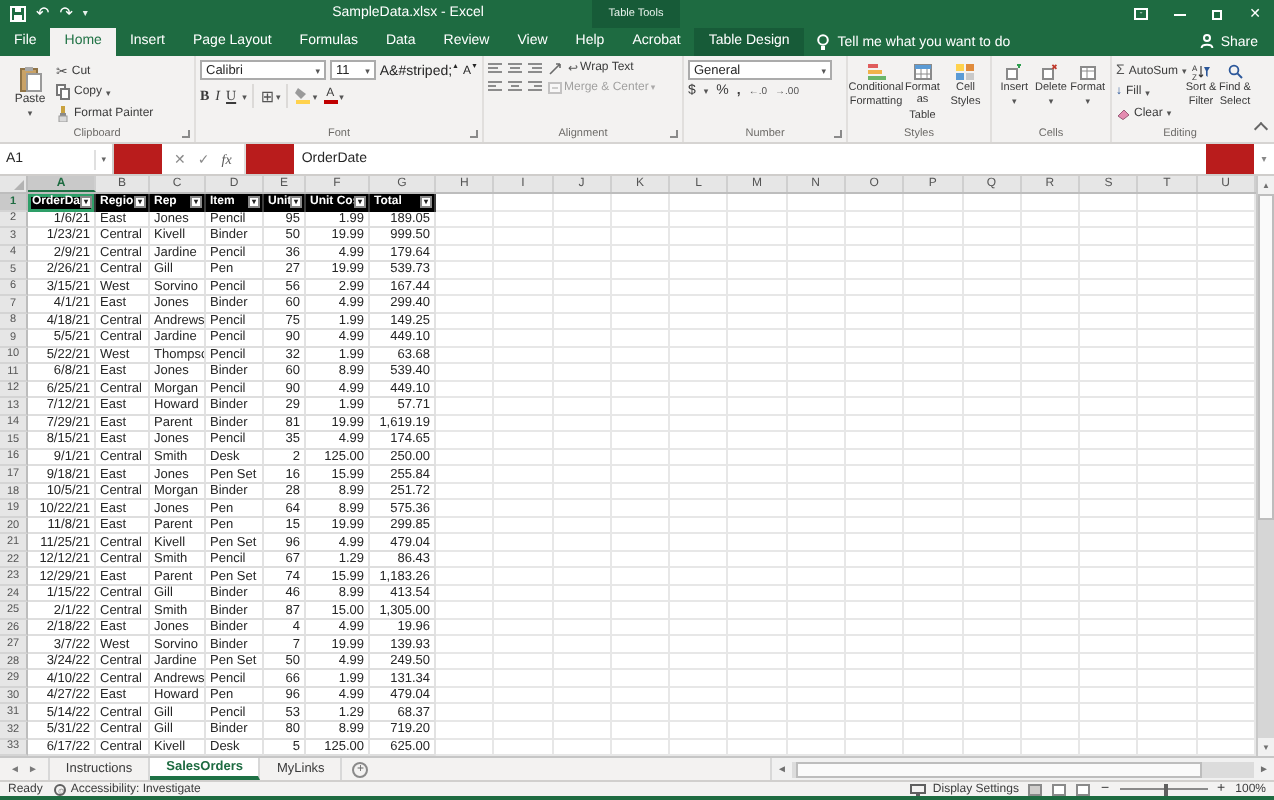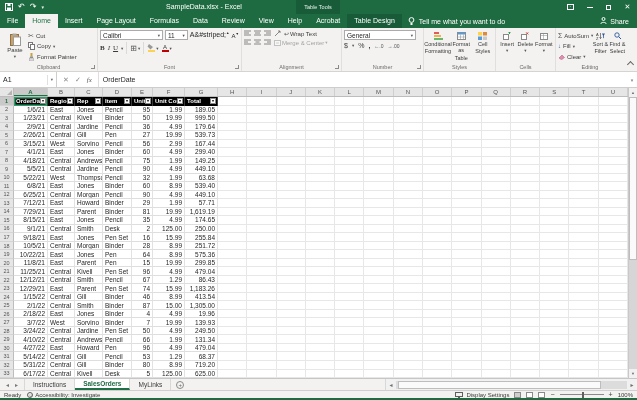--- a/index.html
+++ b/index.html
@@ -51,21 +51,21 @@
   .vline { width:1px; height:12px; background:#dcdad8; }
   .grayed { opacity:.45; }
   .styles-row { display:flex; height:100%; }
   .stybtn { width:24px; display:flex; flex-direction:column; align-items:center; justify-content:flex-start; padding-top:2px; gap:1px; font-size:5.5px; color:#3b3b3b; text-align:center; line-height:1.15; }
   .cellbtn { width:19px; display:flex; flex-direction:column; align-items:center; padding-top:2px; gap:1px; font-size:5.5px; color:#3b3b3b; }
   .editleft { display:flex; flex-direction:column; justify-content:space-between; padding:1px 0; }
   .editright { display:flex; }
   .chev-collapse { position:absolute; right:4px; bottom:4px; width:5px; height:5px; border-top:1px solid #666; border-right:1px solid #666; transform:rotate(-45deg); }
 
   
-  .frow { height:16px; background:#b91c1c; border-bottom:1px solid #cfcdcb; display:flex; align-items:stretch; }
+  .frow { height:16px; background:#b91c1c; border-bottom:1px solid #cfcdcb; display:flex; align-items:stretch;gap:24px; }
   .namebox { width:57px; background:#fff; border-right:1px solid #d0cecc; display:flex; align-items:center; padding:0 3px; font-size:7px; }
   .namebox .nv { flex:1; }
   .namebox .na { font-size:4.5px; color:#666; border-left:1px solid #e0e0e0; padding-left:3px; height:10px; line-height:10px; }
   .fbicons { display:flex; align-items:center; gap:6px; padding:0 6px; background:#fff; border-right:1px solid #e0dedd; color:#8a8a8a; font-size:7px; }
   .fx { font-family:"Liberation Serif",serif; font-style:italic; color:#5a5a5a; }
   .fcontent { flex:1; background:#fff; display:flex; align-items:center; padding-left:4px; font-size:7px; color:#262626; }
   .fexpand { width:10px; background:#fff; display:flex; align-items:center; justify-content:center; color:#888; font-size:5px; }
 
   
   .grid { height:290px; position:relative; background:#fff; padding-right:9px; display:flex; flex-direction:column; }

